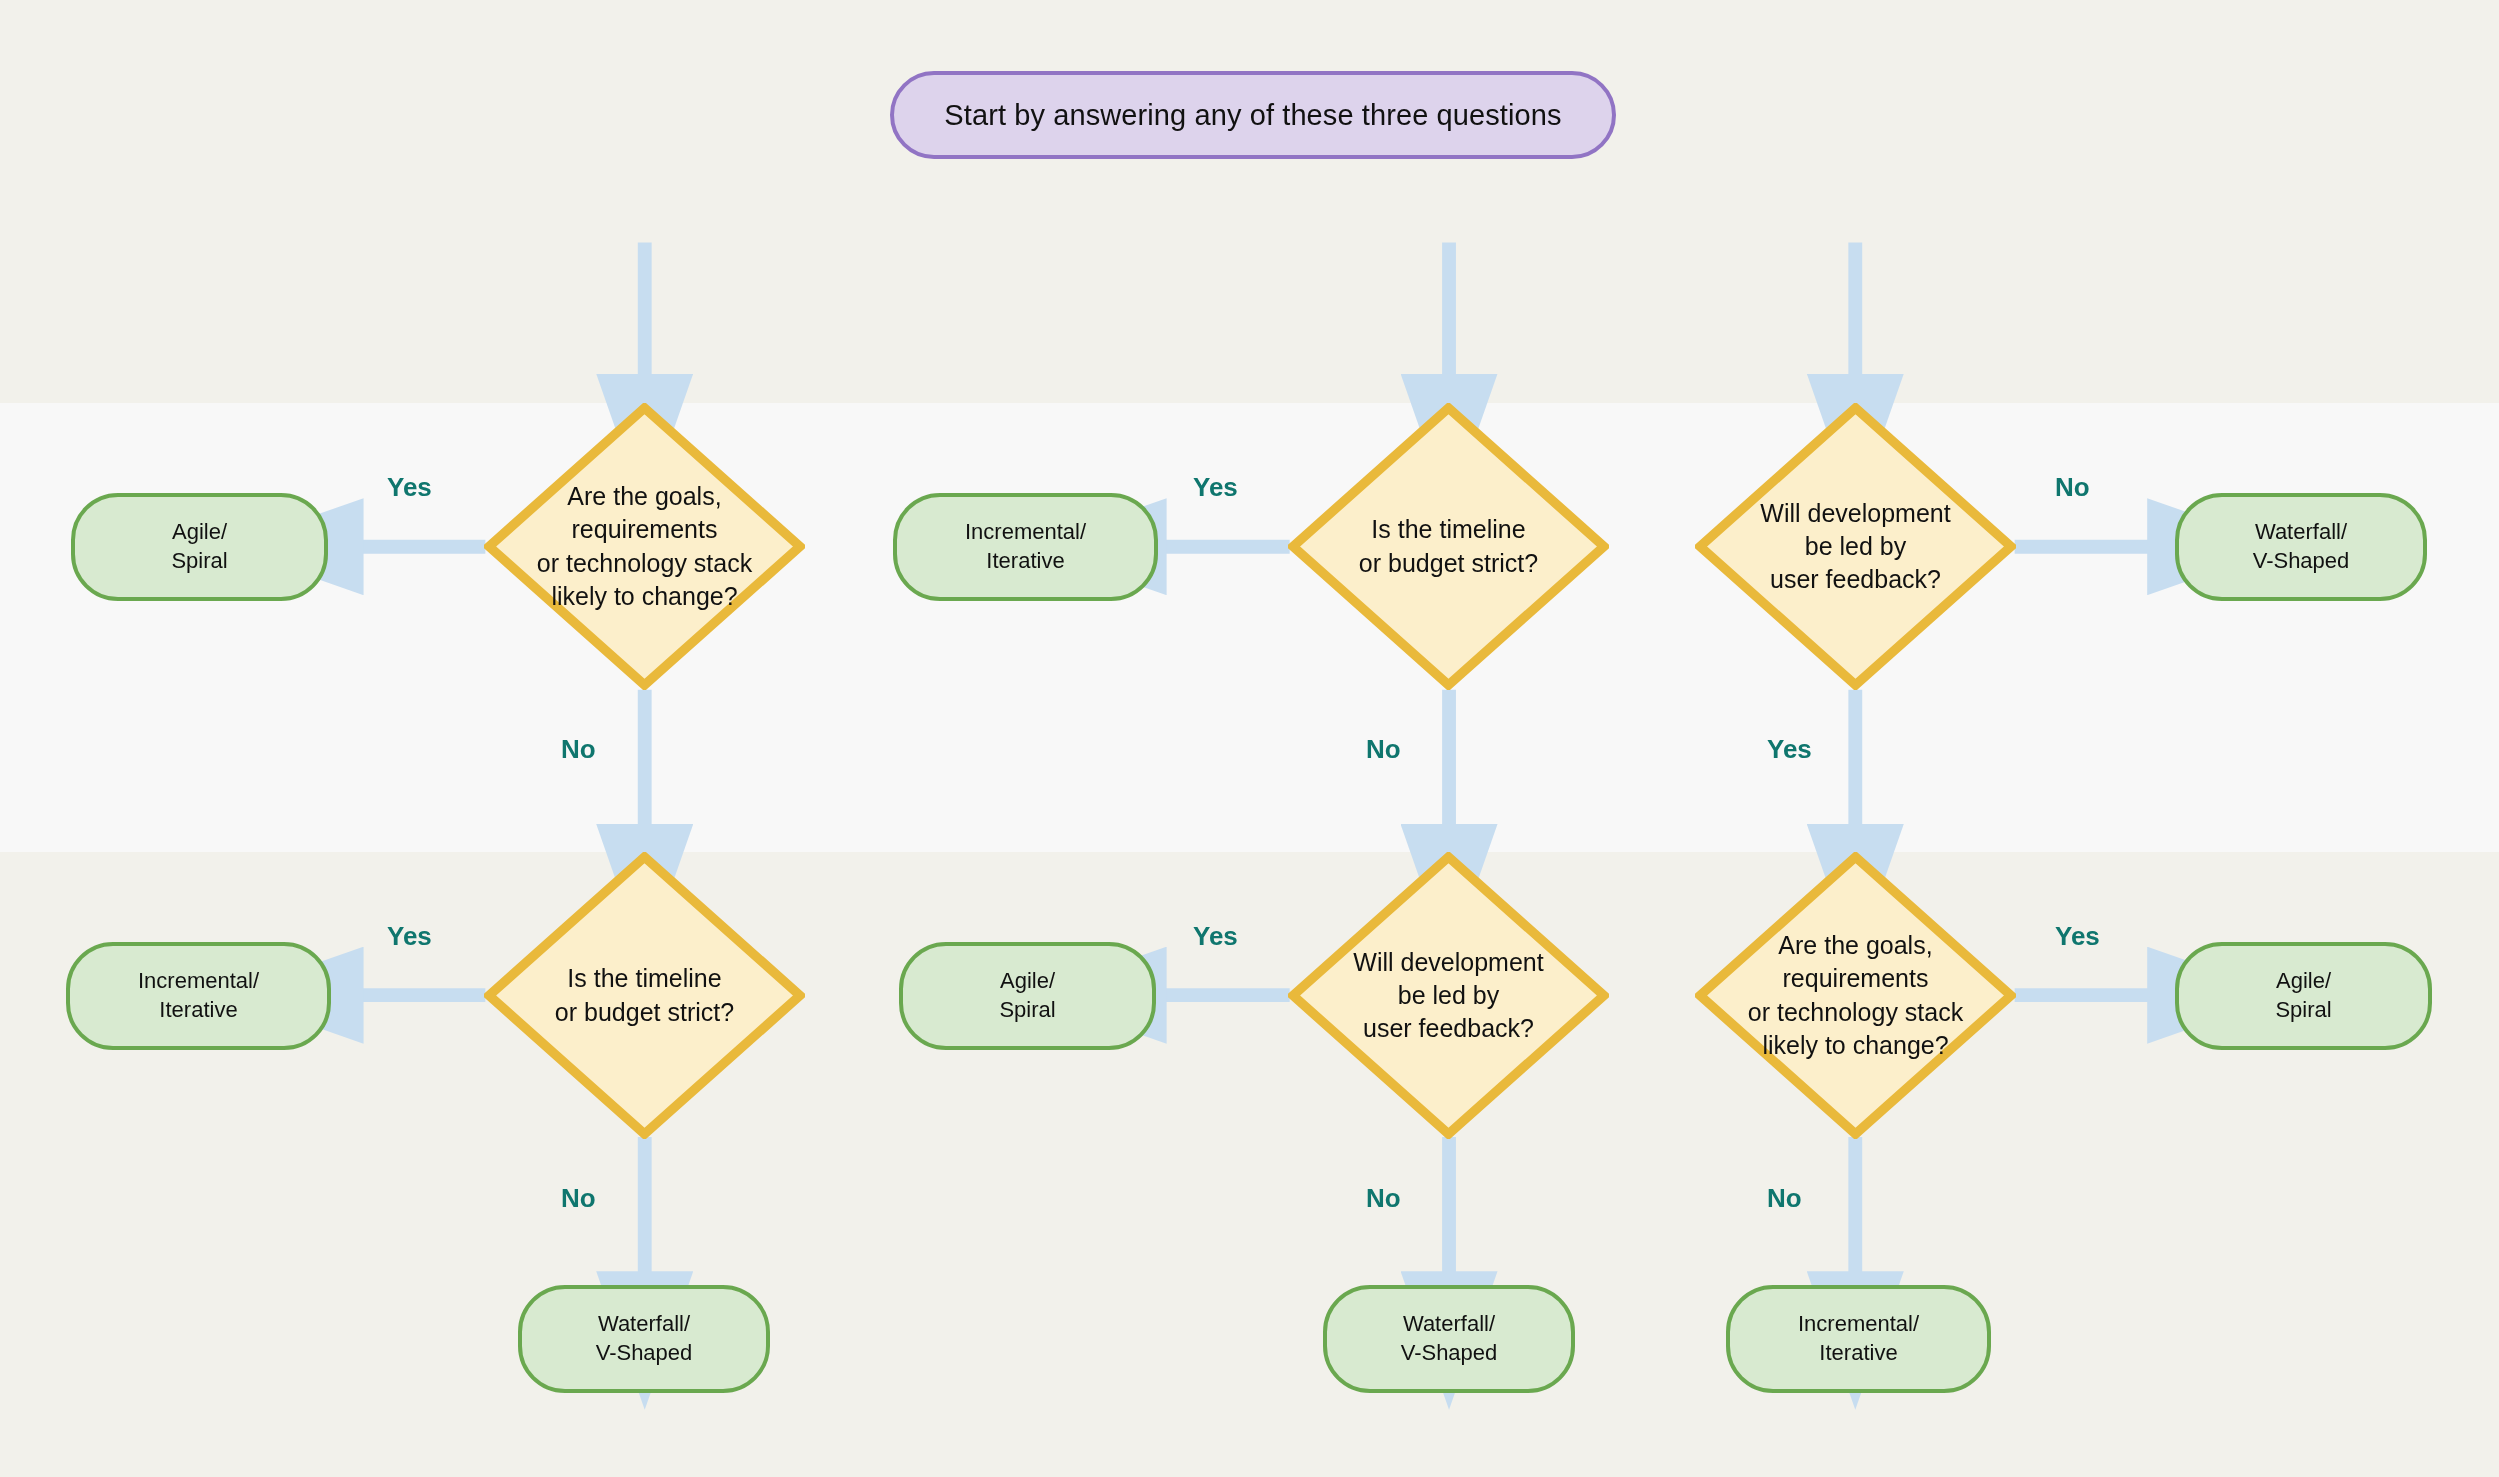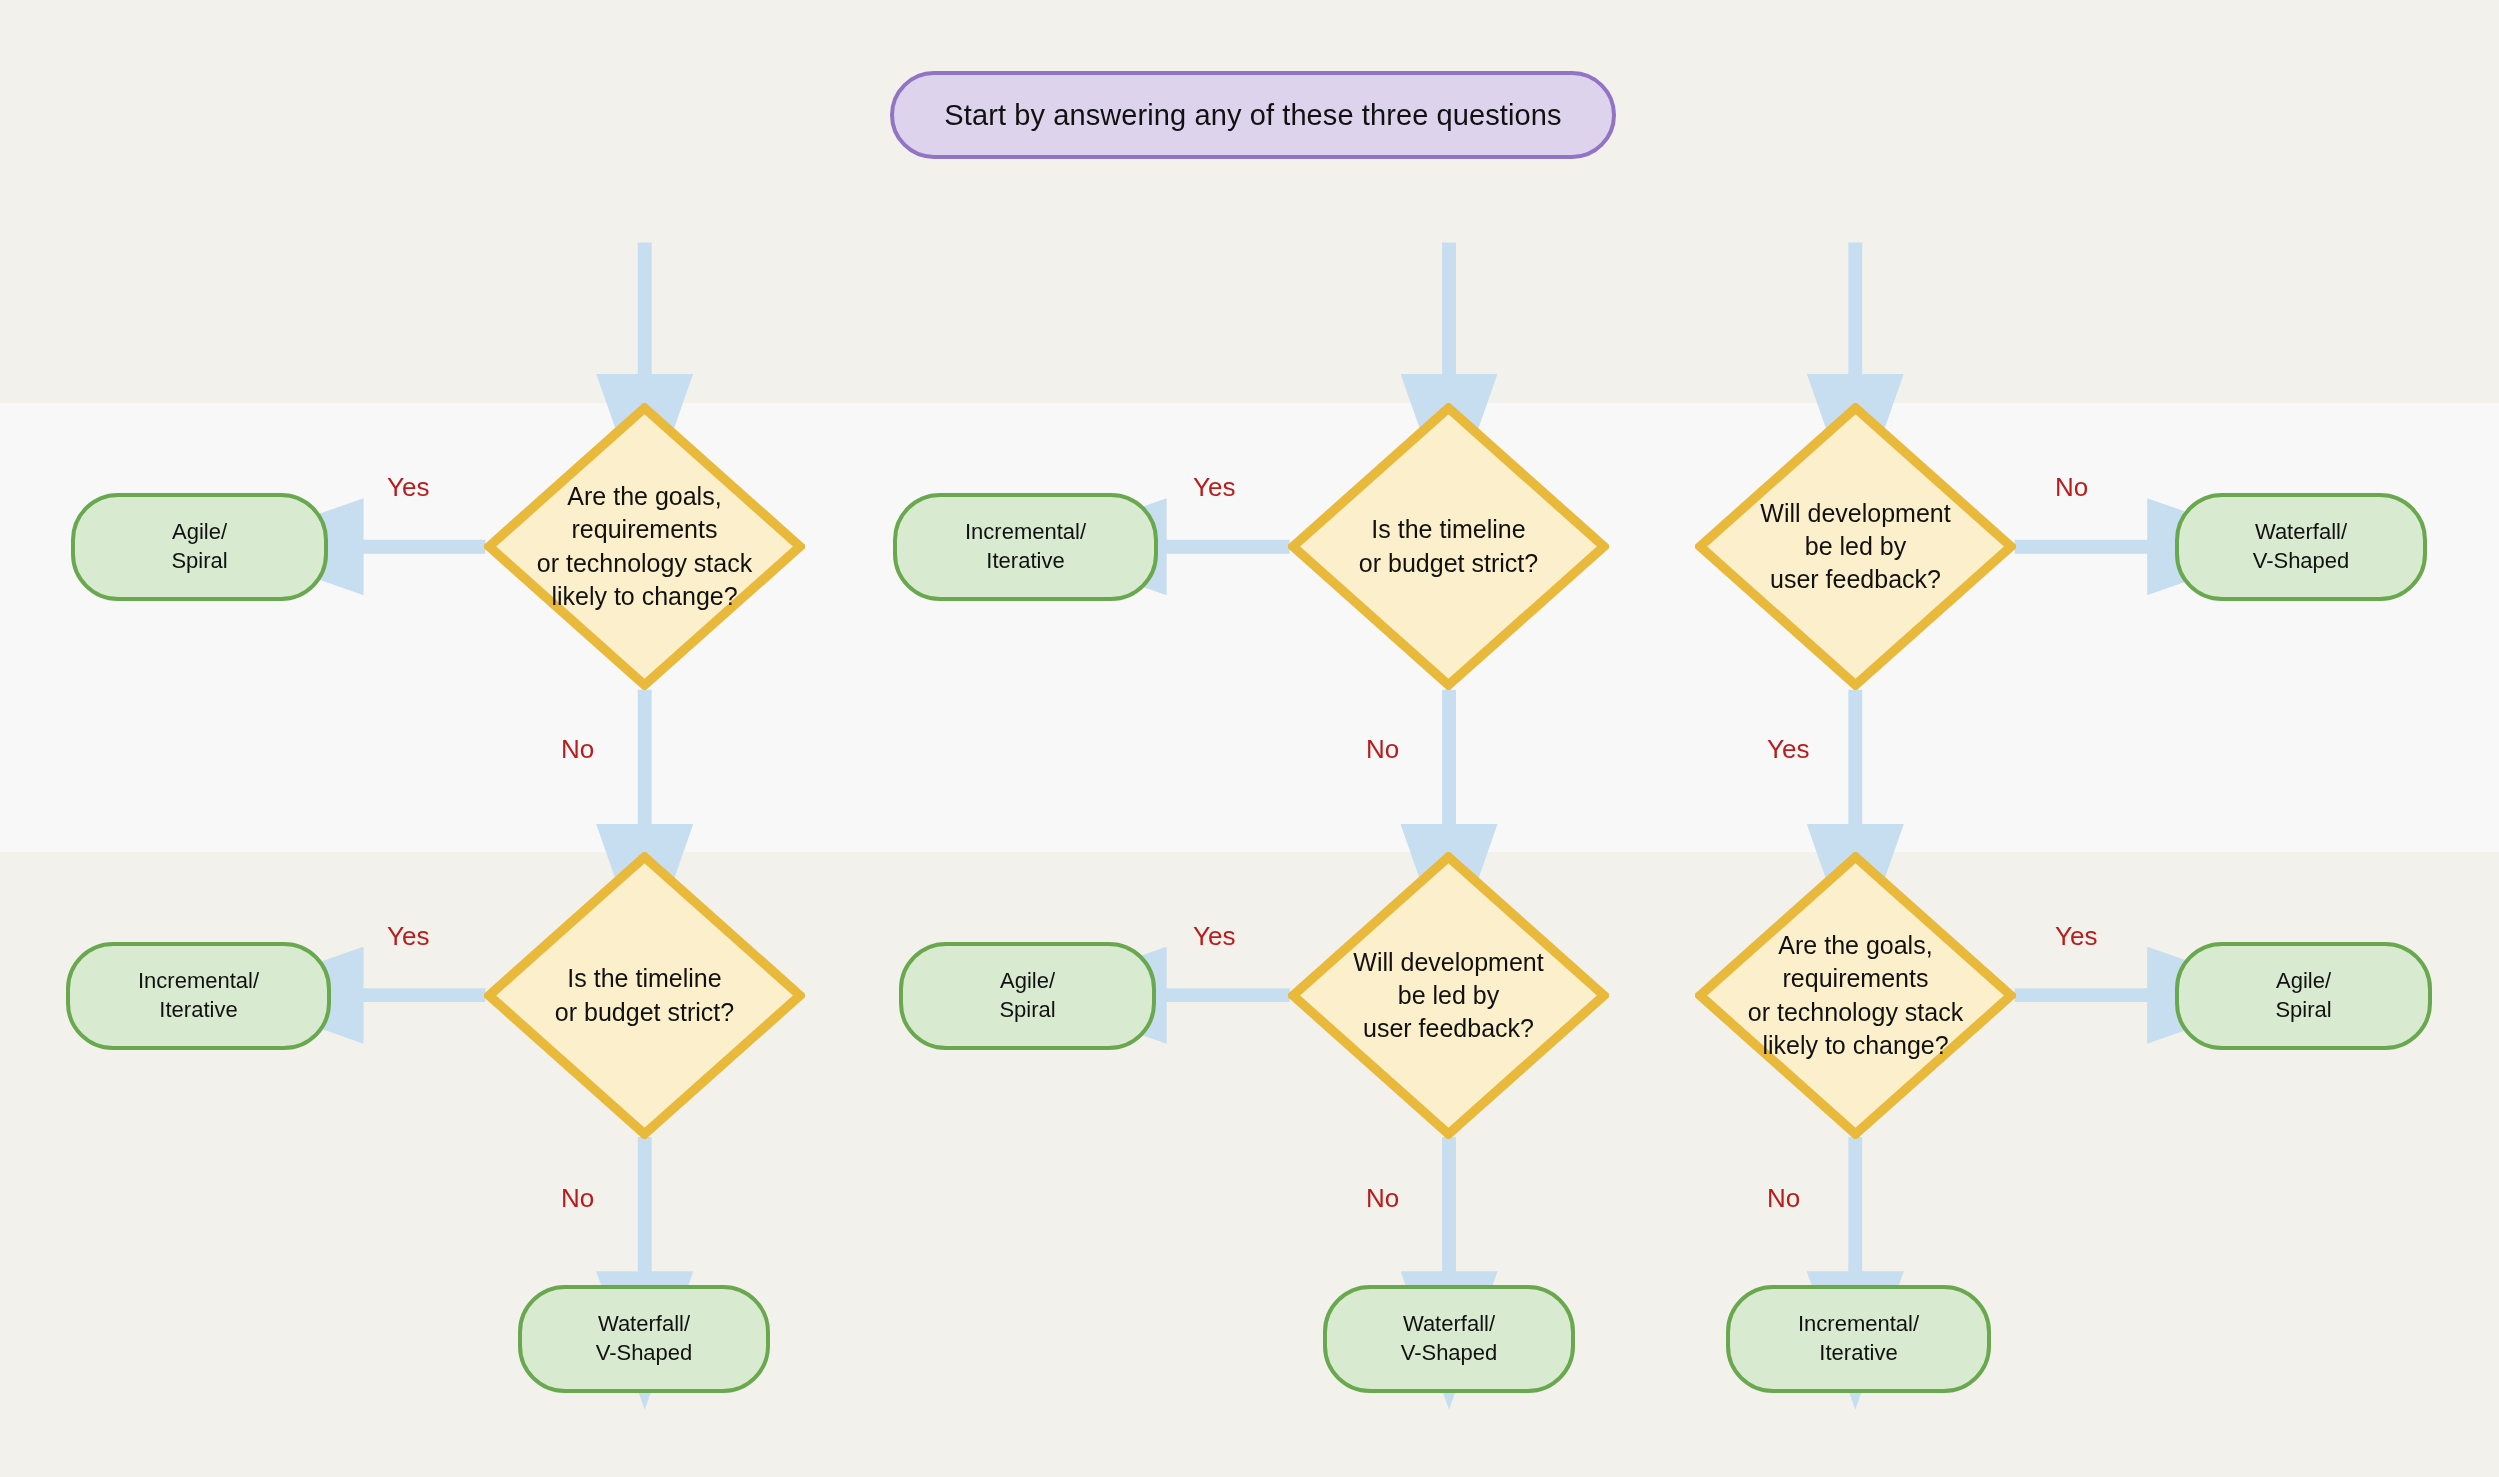--- a/index.html
+++ b/index.html
@@ -84,22 +84,22 @@
     line-height: 1.33;
     text-align: center;
     color: #111111;
     font-family: "Liberation Sans", sans-serif;
   }
 
   
   .edge-label {
     position: absolute;
     font-size: 26px;
-    font-weight: normal;
-    color: #b91c1c;
+    font-weight: bold;
+    color: #0f766e;
     white-space: nowrap;
     font-family: "Liberation Sans", sans-serif;
   }
 </style>
 </head>
 <body>
 
 <div id="canvas">
 
   <div class="band" id="band-middle"></div>

